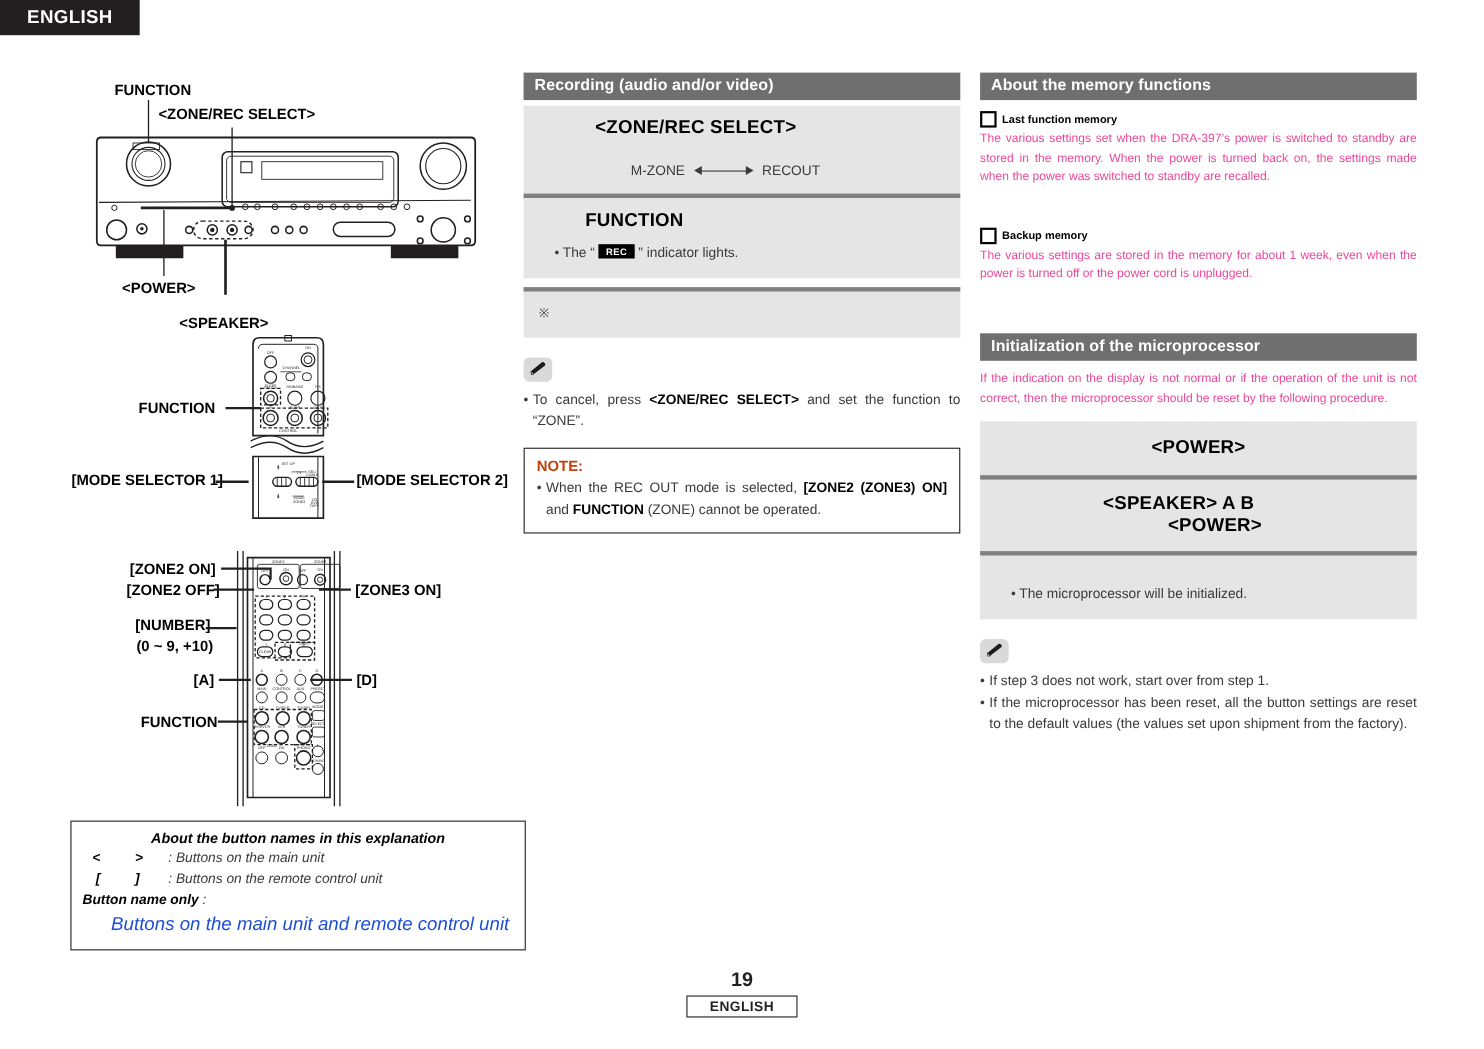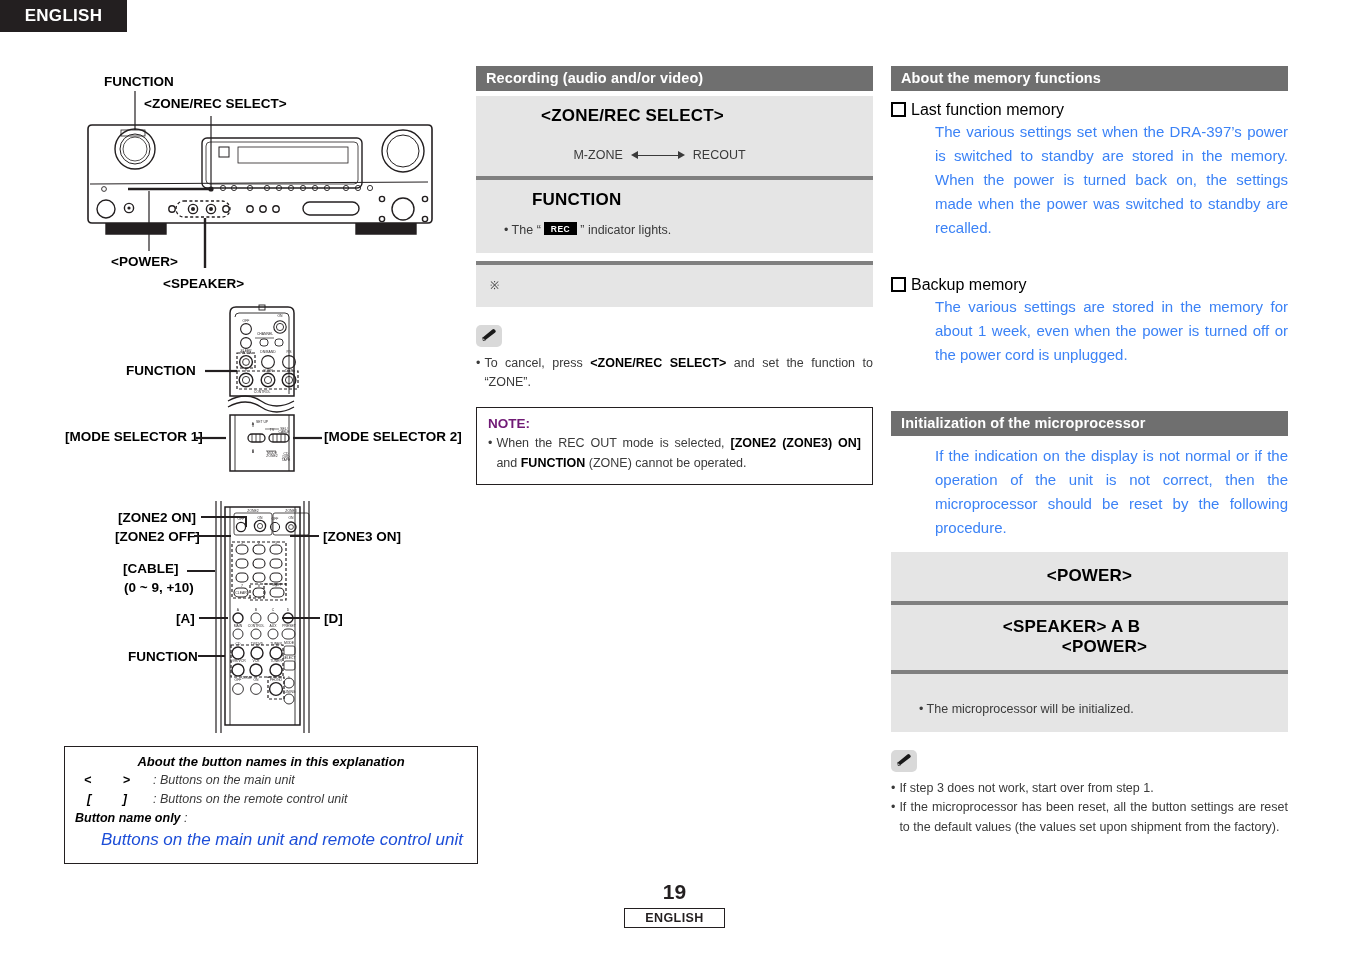--- a/index.html
+++ b/index.html
@@ -73,38 +73,38 @@
   }
   .memo-list{font-size:12.5px;color:#3a3a3a;line-height:1.55;margin-top:7px;}
   .memo-list .li{display:flex;gap:4px;text-align:justify;}
   .memo-list .bullet{line-height:1.55;}
   .b{font-weight:bold;color:#000;}
 
   
   .note-box{
     border:1.6px solid #231f20;margin-top:14px;padding:8px 11px 11px 11px;
   }
-  .note-title{font-weight:bold;font-size:13.5px;color:#701a75;margin-bottom:2px;}
+  .note-title{font-weight:bold;font-size:13.5px;color:#c2410c;margin-bottom:2px;}
   .note-body{font-size:12.5px;color:#3a3a3a;line-height:1.6;display:flex;gap:4px;text-align:justify;}
 
   
   .sub-head{
-    font-weight:normal;font-size:16px;color:#000;margin:10px 0 1px 0;
+    font-weight:bold;font-size:10px;color:#000;margin:10px 0 1px 0;
     display:flex;align-items:center;gap:5px;
   }
   .chk{
     width:11px;height:11px;border:2px solid #000;display:inline-block;
     margin-bottom:1px;
   }
-  .para{font-size:15px;color:#3b82f6;line-height:1.6;text-align:justify;margin-left:44px;}
+  .para{font-size:11px;color:#ec4899;line-height:1.6;text-align:justify;}
   .gap-lg{height:26px;}
 
   
   .footer{position:absolute;left:0;right:0;top:880px;text-align:center;}
-  .pg-num{font-size:21px;font-weight:bold;color:#231f20;}
+  .pg-num{font-size:18px;font-weight:bold;color:#231f20;}
   .pg-lang{
     display:inline-block;border:1.6px solid #231f20;padding:2px 20px;margin-top:4px;
     font-size:12.5px;font-weight:bold;letter-spacing:.4px;
   }
 
   
   .callout{font-weight:bold;font-size:13.5px;color:#000;white-space:nowrap;}
   .fig{position:relative;}
 
   .legend-box{
@@ -123,21 +123,21 @@
 <div class="page">
 
   <div class="lang-tab">ENGLISH</div>
 
   <div class="col-left">
 
     <div class="fig" style="height:255px;">
       <div class="callout" style="position:absolute;left:44px;top:28px;">FUNCTION</div>
       <div class="callout" style="position:absolute;left:84px;top:50px;">&lt;ZONE/REC SELECT&gt;</div>
       <div class="callout" style="position:absolute;left:51px;top:208px;">&lt;POWER&gt;</div>
-      <div class="callout" style="position:absolute;left:103px;top:230px;">&lt;SPEAKER&gt;</div>
+      <div class="callout" style="position:absolute;left:103px;top:240px;">&lt;SPEAKER&gt;</div>
 
       <svg width="404" height="255" viewBox="0 0 404 255" style="position:absolute;left:0;top:0;">
         <g fill="none" stroke="#231f20" stroke-width="1.4">
 
           <path d="M75,45 L75,84" stroke-width="1.2"></path>
           <path d="M151,70 L151,143" stroke-width="1.2"></path>
           <path d="M89,205 L89,145" stroke-width="1.2"></path>
           <path d="M145,222 L145,172" stroke-width="2.4"></path>
           <path d="M68,143 L151,143" stroke-width="2.6"></path>
 
@@ -276,21 +276,21 @@
             <text x="226" y="157">DVD</text>
             <text x="226" y="160">TAPE</text>
         </g>
       </svg>
     </div>
 
     <div class="fig" style="height:280px;">
       <div class="callout" style="position:absolute;left:58px;top:17px;">[ZONE2 ON]</div>
       <div class="callout" style="position:absolute;left:55px;top:36px;">[ZONE2 OFF]</div>
       <div class="callout" style="position:absolute;left:263px;top:36px;">[ZONE3 ON]</div>
-      <div class="callout" style="position:absolute;left:63px;top:68px;">[CABLE]</div>
+      <div class="callout" style="position:absolute;left:63px;top:68px;">[NUMBER]</div>
       <div class="callout" style="position:absolute;left:64px;top:87px;">(0 ~ 9, +10)</div>
       <div class="callout" style="position:absolute;left:116px;top:118px;">[A]</div>
       <div class="callout" style="position:absolute;left:264px;top:118px;">[D]</div>
       <div class="callout" style="position:absolute;left:68px;top:156px;">FUNCTION</div>
 
       <svg width="404" height="280" viewBox="0 0 404 280" style="position:absolute;left:0;top:0;">
         <g fill="none" stroke="#231f20">
 
           <path d="M141,24 L186,24 L186,34" stroke-width="2"></path>
           <path d="M134,43 L171,43" stroke-width="2"></path>

